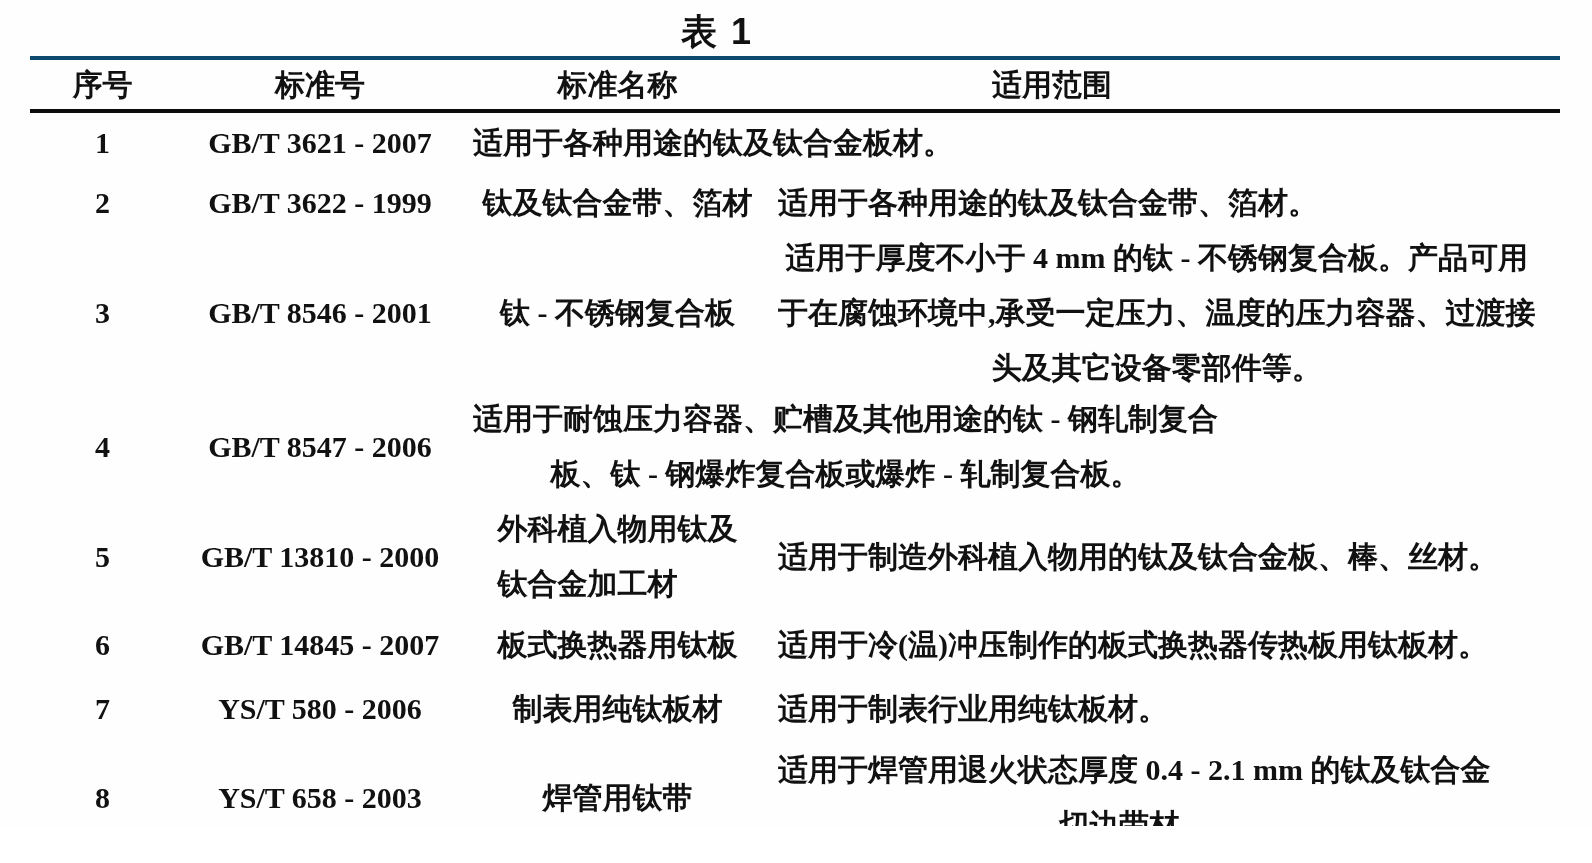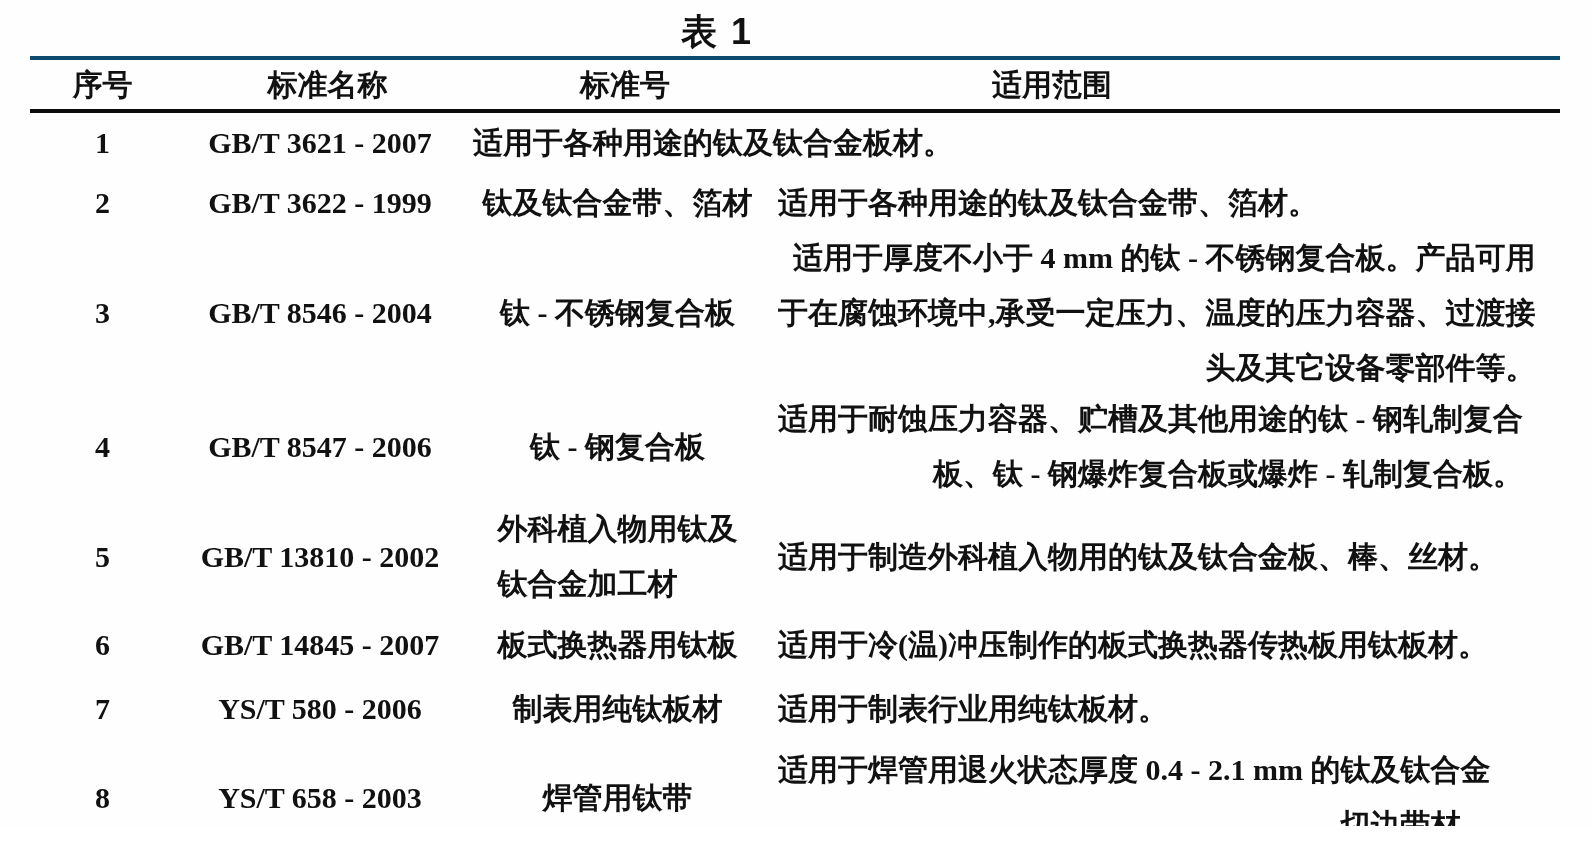--- a/index.html
+++ b/index.html
@@ -48,21 +48,21 @@
   }
   .cell {
     display: flex;
     align-items: center;
     font-size: 30px;
     line-height: 55px;
   }
   .c-no    { width: 145px; justify-content: center; }
   .c-std   { width: 290px; justify-content: center; white-space: nowrap; }
   .c-name  { width: 305px; justify-content: center; text-align: left; white-space: pre-line; }
-  .c-scope { flex: 1; justify-content: flex-start; padding-left: 8px; text-align: right; white-space: pre-line; }
+  .c-scope { flex: 1; justify-content: flex-start; padding-left: 8px; text-align: center; white-space: pre-line; }
   .thead .c-scope { padding-left: 222px; }
   .r1 { height: 58px; }
   .r2 { height: 62px; }
   .r3 { height: 158px; }
   .r4 { height: 110px; }
   .r5 { height: 110px; }
   .r6 { height: 67px; }
   .r7 { height: 60px; }
   .r8 { height: 118px; }
 </style>
@@ -72,58 +72,57 @@
 <div class="page">
 
   <div class="caption">
     <span class="cap-label">表 1</span>
   </div>
 
   <div class="table">
 
     <div class="trow thead">
       <div class="cell c-no">序号</div>
+      <div class="cell c-std">标准号</div>
       <div class="cell c-name">标准名称</div>
-      <div class="cell c-std">标准号</div>
       <div class="cell c-scope">适用范围</div>
     </div>
 
     <div class="trow r1">
       <div class="cell c-no">1</div>
       <div class="cell c-std">GB/T 3621 - 2007</div>
       <div class="cell c-scope">适用于各种用途的钛及钛合金板材。</div>
     </div>
 
     <div class="trow r2">
       <div class="cell c-no">2</div>
       <div class="cell c-std">GB/T 3622 - 1999</div>
       <div class="cell c-name">钛及钛合金带、箔材</div>
       <div class="cell c-scope">适用于各种用途的钛及钛合金带、箔材。</div>
     </div>
 
     <div class="trow r3">
       <div class="cell c-no">3</div>
-      <div class="cell c-std">GB/T 8546 - 2004</div>
+      <div class="cell c-std">GB/T 8546 - 2001</div>
       <div class="cell c-name">钛 - 不锈钢复合板</div>
       <div class="cell c-scope">适用于厚度不小于 4 mm 的钛 - 不锈钢复合板。产品可用
 于在腐蚀环境中,承受一定压力、温度的压力容器、过渡接
 头及其它设备零部件等。</div>
     </div>
 
     <div class="trow r4">
       <div class="cell c-no">4</div>
       <div class="cell c-std">GB/T 8547 - 2006</div>
-      <div class="cell c-name">钛 - 钢复合板</div>
       <div class="cell c-scope">适用于耐蚀压力容器、贮槽及其他用途的钛 - 钢轧制复合
 板、钛 - 钢爆炸复合板或爆炸 - 轧制复合板。</div>
     </div>
 
     <div class="trow r5">
       <div class="cell c-no">5</div>
-      <div class="cell c-std">GB/T 13810 - 2002</div>
+      <div class="cell c-std">GB/T 13810 - 2000</div>
       <div class="cell c-name">外科植入物用钛及
 钛合金加工材</div>
       <div class="cell c-scope">适用于制造外科植入物用的钛及钛合金板、棒、丝材。</div>
     </div>
 
     <div class="trow r6">
       <div class="cell c-no">6</div>
       <div class="cell c-std">GB/T 14845 - 2007</div>
       <div class="cell c-name">板式换热器用钛板</div>
       <div class="cell c-scope">适用于冷(温)冲压制作的板式换热器传热板用钛板材。</div>

